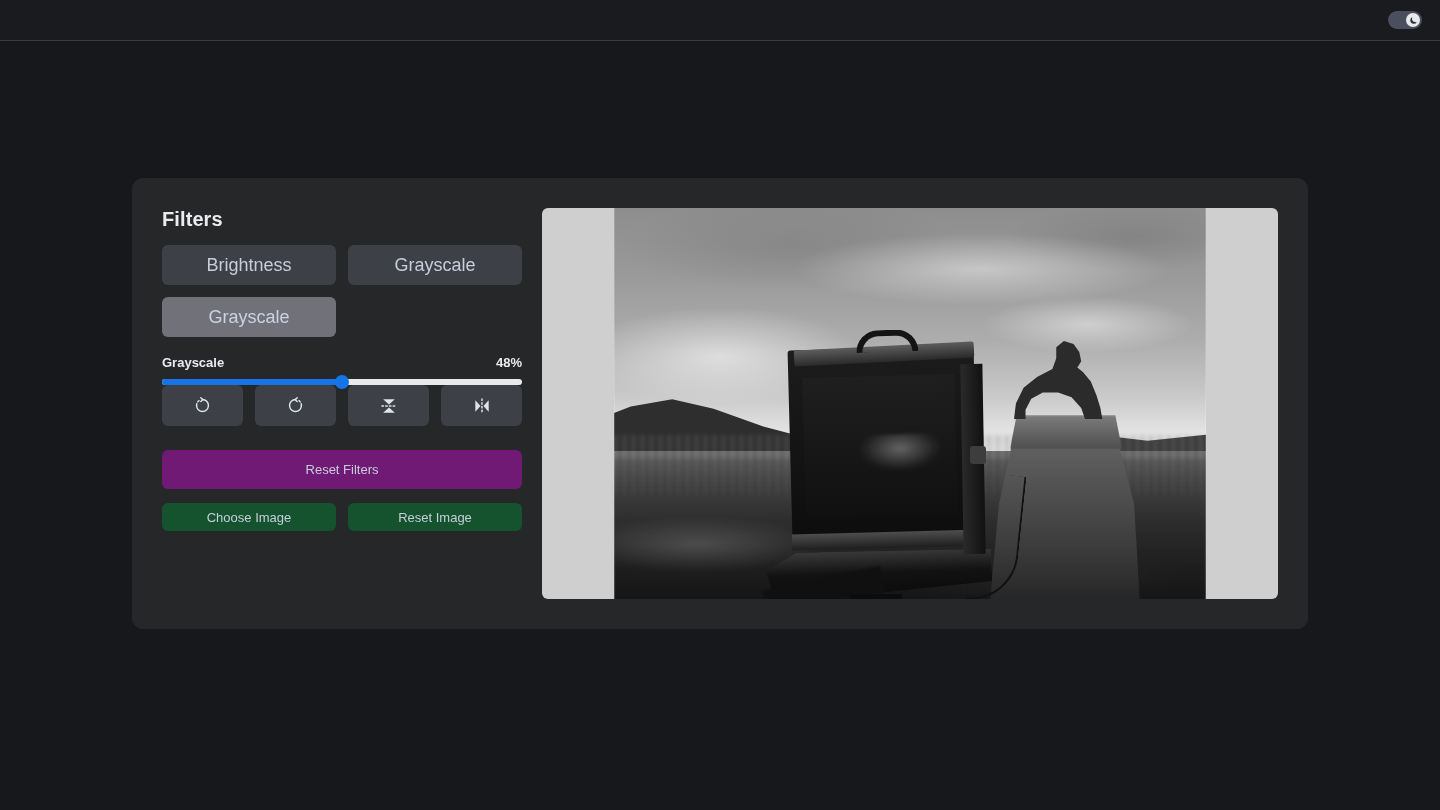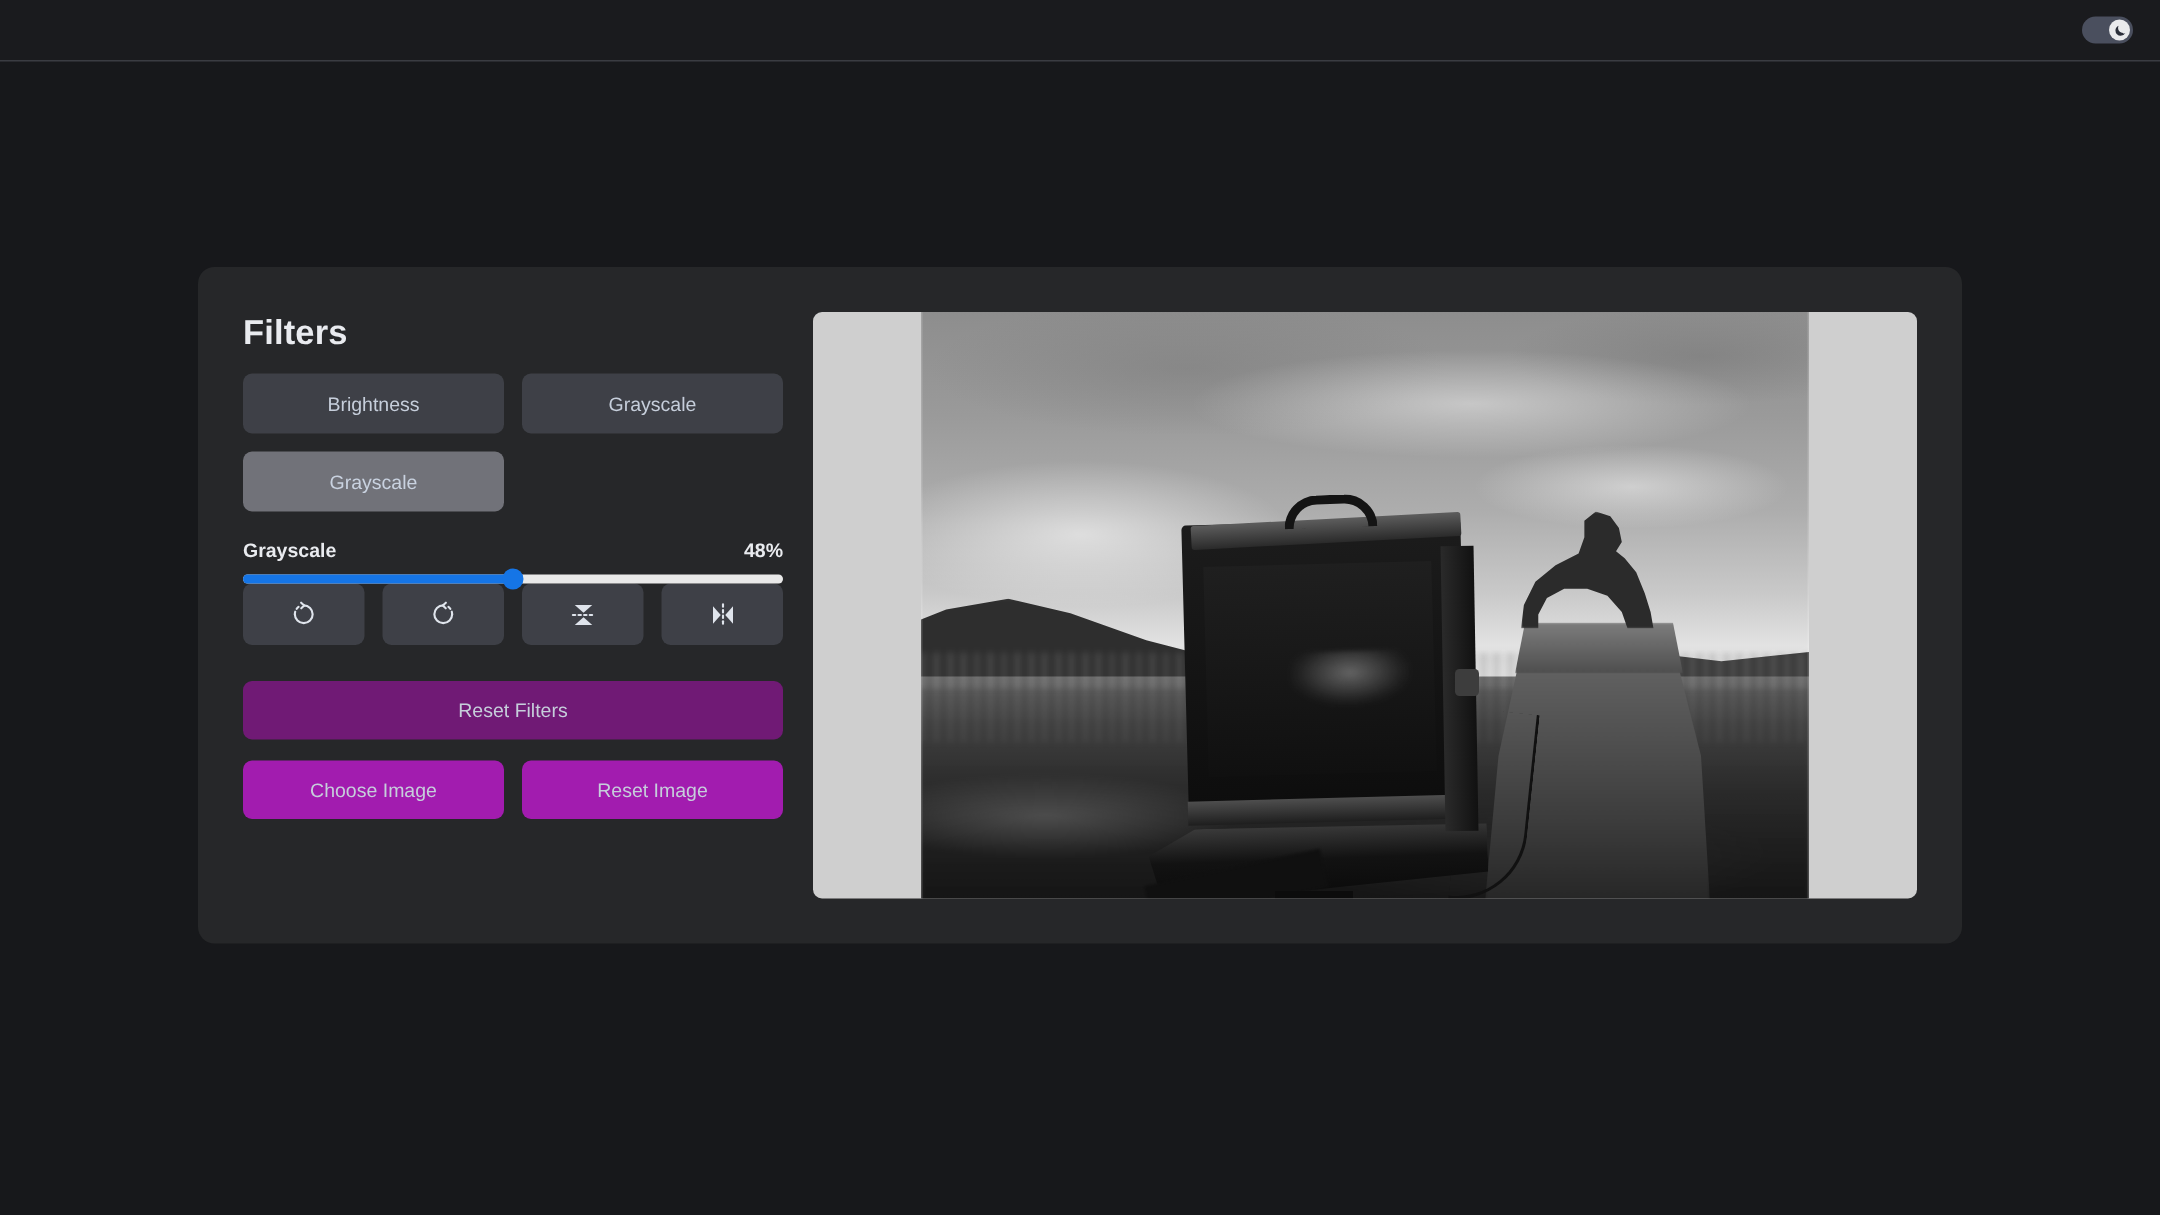--- a/index.html
+++ b/index.html
@@ -70,42 +70,42 @@
   }
 
   
   #controls {
     width: 360px;
     flex: none;
     padding-left: 0;
   }
 
   .section-title {
-    font-size: 23px;
+    font-size: 20px;
     font-weight: bold;
     color: #e9ebef;
     letter-spacing: 0.1px;
     margin-bottom: 14px;
   }
   #rotate-title { margin-top: 30px; }
 
   .btn-grid {
     display: grid;
     grid-template-columns: 1fr 1fr;
     gap: 12px;
   }
 
   .filter-btn {
     height: 40px;
     border-radius: 6px;
     background: #3e4047;
     border: none;
     color: #c6cedb;
     font-family: "Liberation Sans", sans-serif;
-    font-size: 13px;
+    font-size: 18px;
     cursor: pointer;
     display: flex;
     align-items: center;
     justify-content: center;
   }
   .filter-btn.active {
     background: #717279;
     color: #c9d2e0;
   }
 
@@ -177,23 +177,23 @@
     font-size: 13px;
     cursor: pointer;
   }
   #file-row {
     margin-top: 14px;
     display: grid;
     grid-template-columns: 1fr 1fr;
     gap: 12px;
   }
   #file-row button {
-    height: 39px;
+    height: 28px;
     border-radius: 6px;
-    background: #a21caf;
+    background: #14532d;
     border: none;
     color: #c6cedb;
     font-family: "Liberation Sans", sans-serif;
     font-size: 13px;
     cursor: pointer;
   }
 
   
   #preview-wrap {
     flex: 1;

